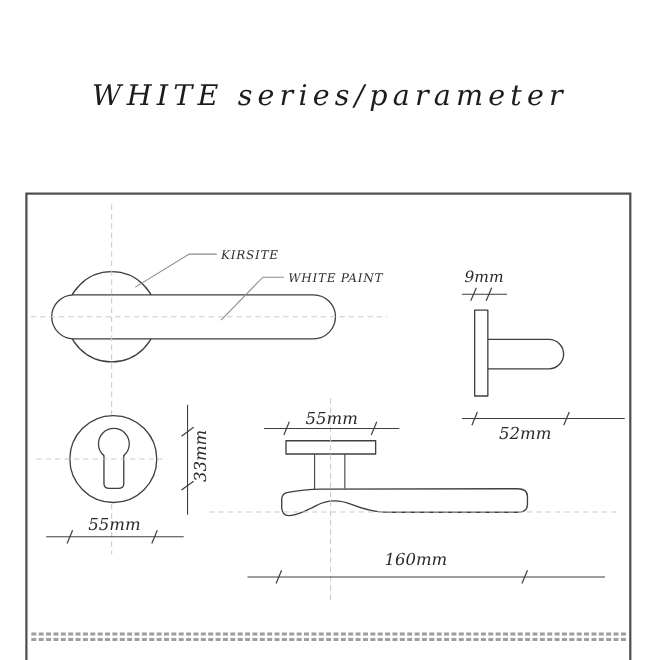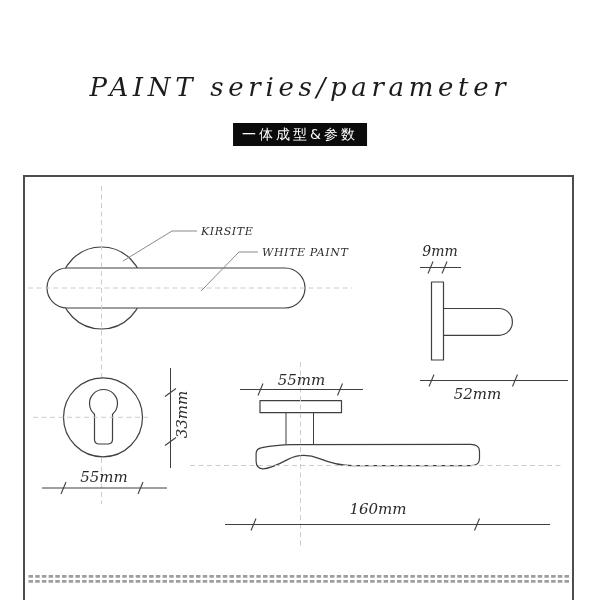--- a/index.html
+++ b/index.html
@@ -68,23 +68,22 @@
   .hatch   { fill: none; stroke: #9e9e9e; stroke-width: 2.8; stroke-dasharray: 4.5 2.2; }
   .dim-text    { font-family: "DejaVu Serif", serif; font-style: italic; font-size: 15px; fill: #2a2a2a; }
   .dim-text-sm { font-family: "DejaVu Serif", serif; font-style: italic; font-size: 14px; fill: #2a2a2a; }
   .anno-text   { font-family: "DejaVu Serif", serif; font-style: italic; font-size: 11px; letter-spacing: 0.6px; fill: #2e2e2e; }
 </style>
 </head>
 <body>
 
 <div class="page">
 
-  <div class="title">PAINT series/parameter</div>
+  <div class="title">WHITE series/parameter</div>
 
-  <div class="badge">一体成型&amp;参数</div>
 
   <div class="frame"></div>
 
   <svg class="drawing" viewBox="0 0 600 600" xmlns="http://www.w3.org/2000/svg">
 
     <g>
       <circle class="outline" cx="101.5" cy="288" r="41"></circle>
       <path class="outline" d="M 67 268 L 285 268 A 20 20 0 0 1 285 308 L 67 308 A 20 20 0 0 1 67 268 Z"></path>
       <line class="center" x1="101.5" y1="186" x2="101.5" y2="504"></line>
       <line class="center" x1="28" y1="288" x2="352" y2="288"></line>

